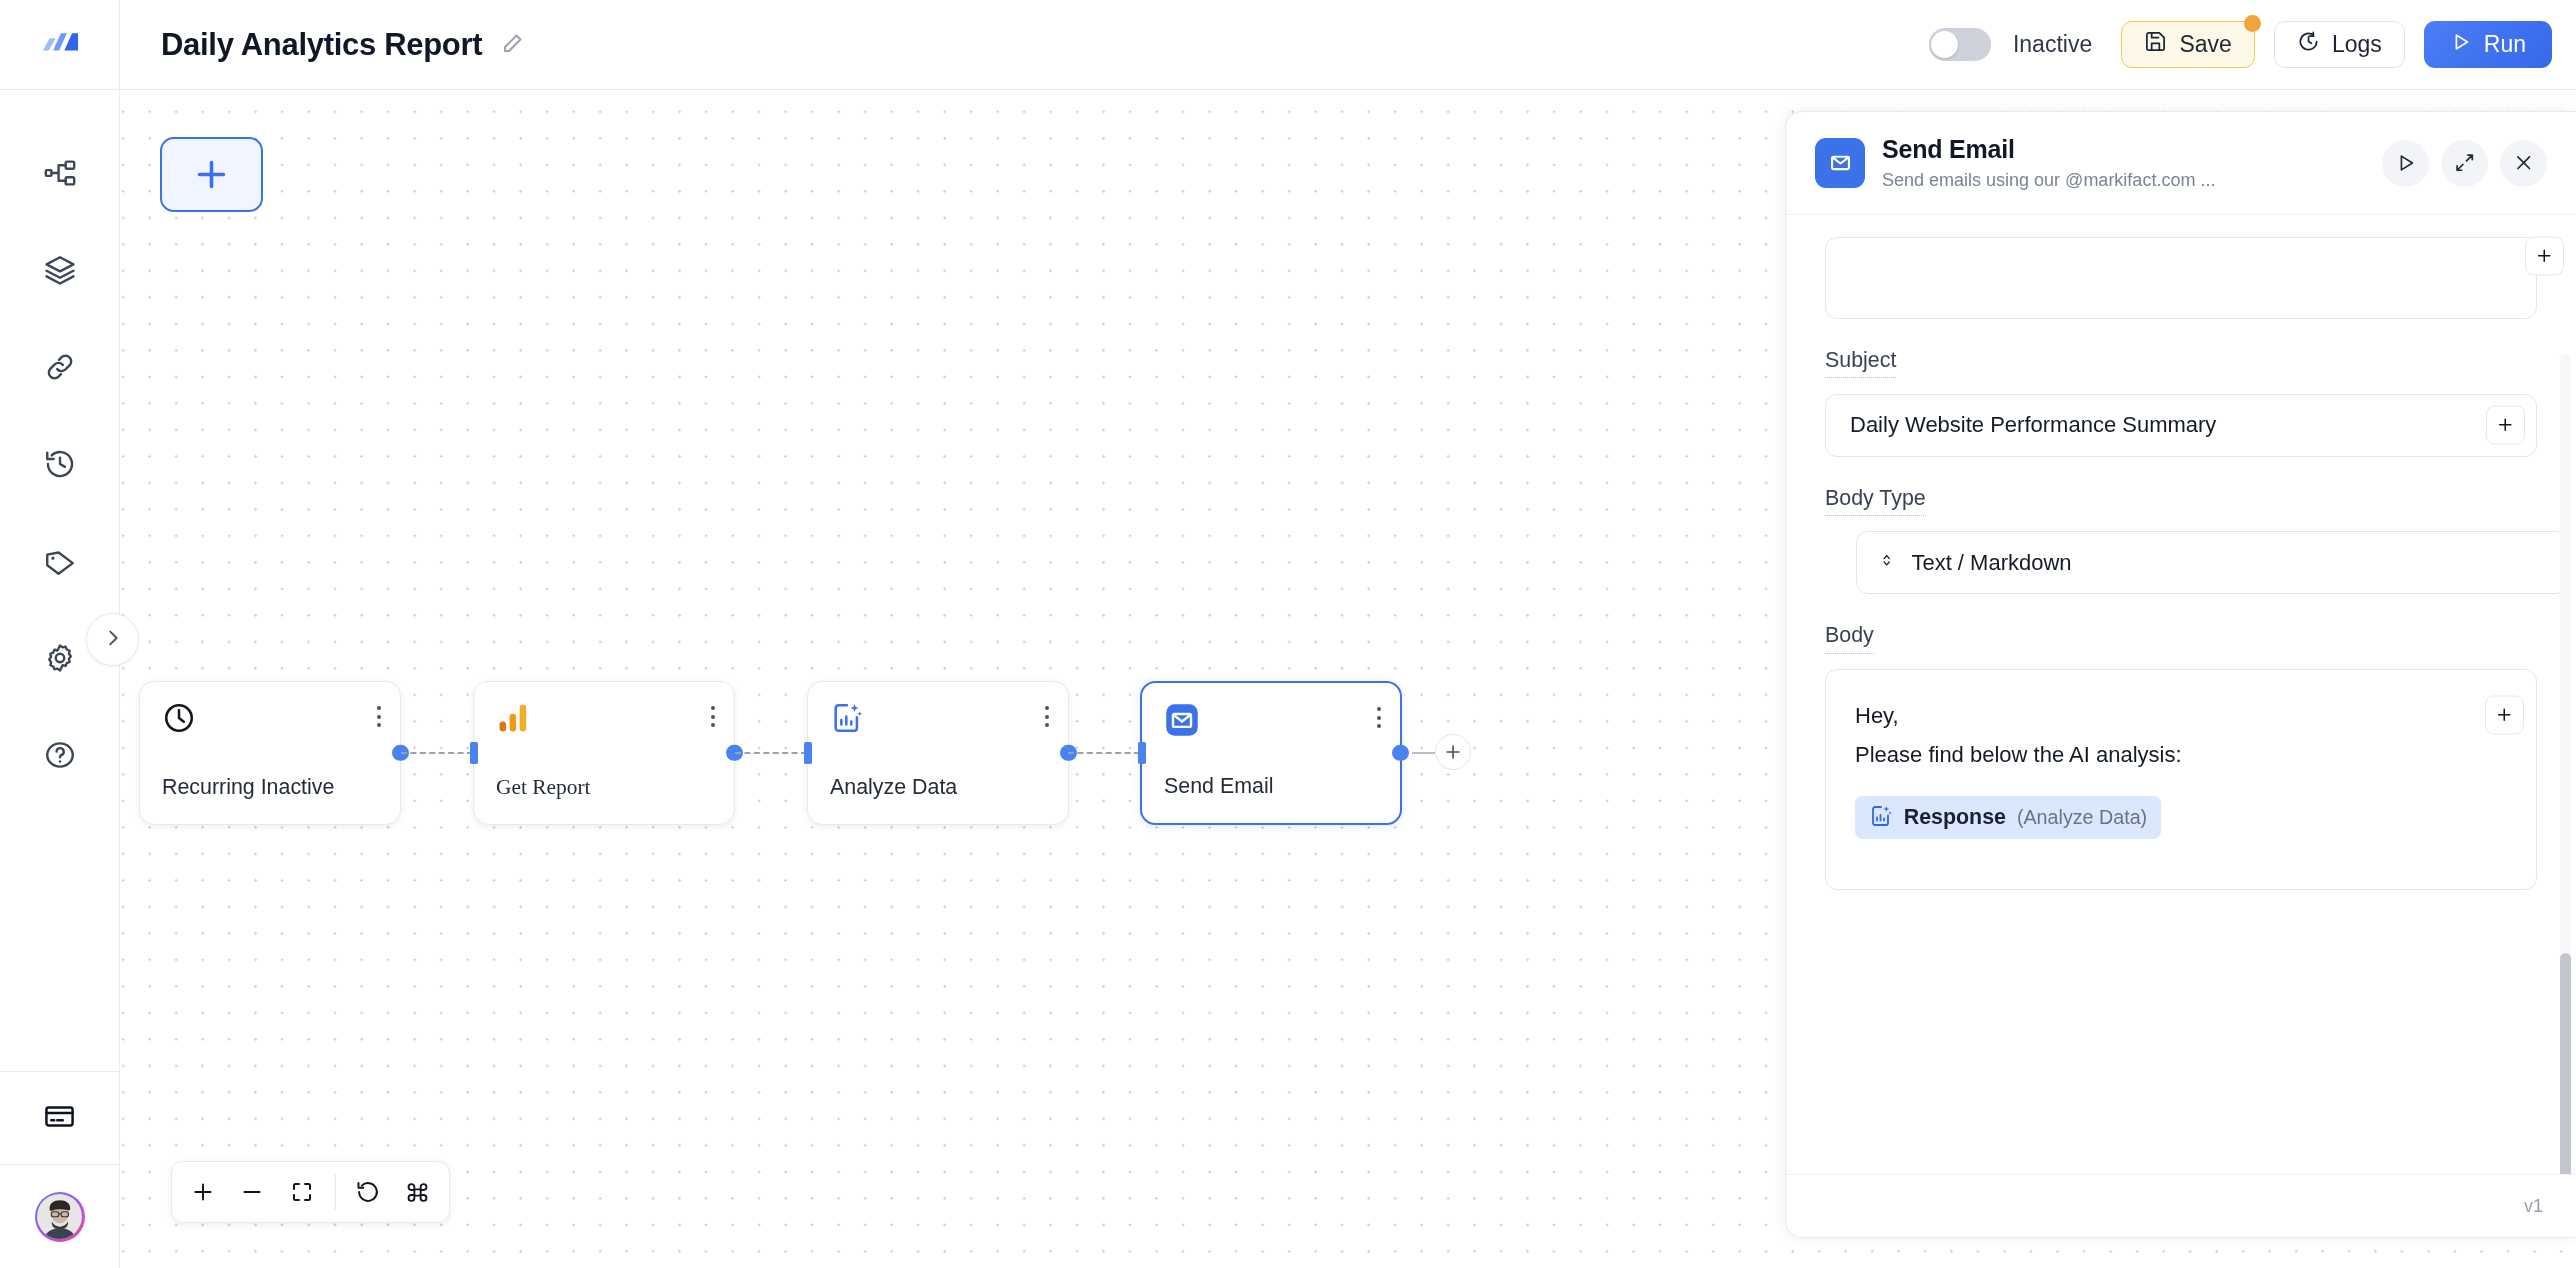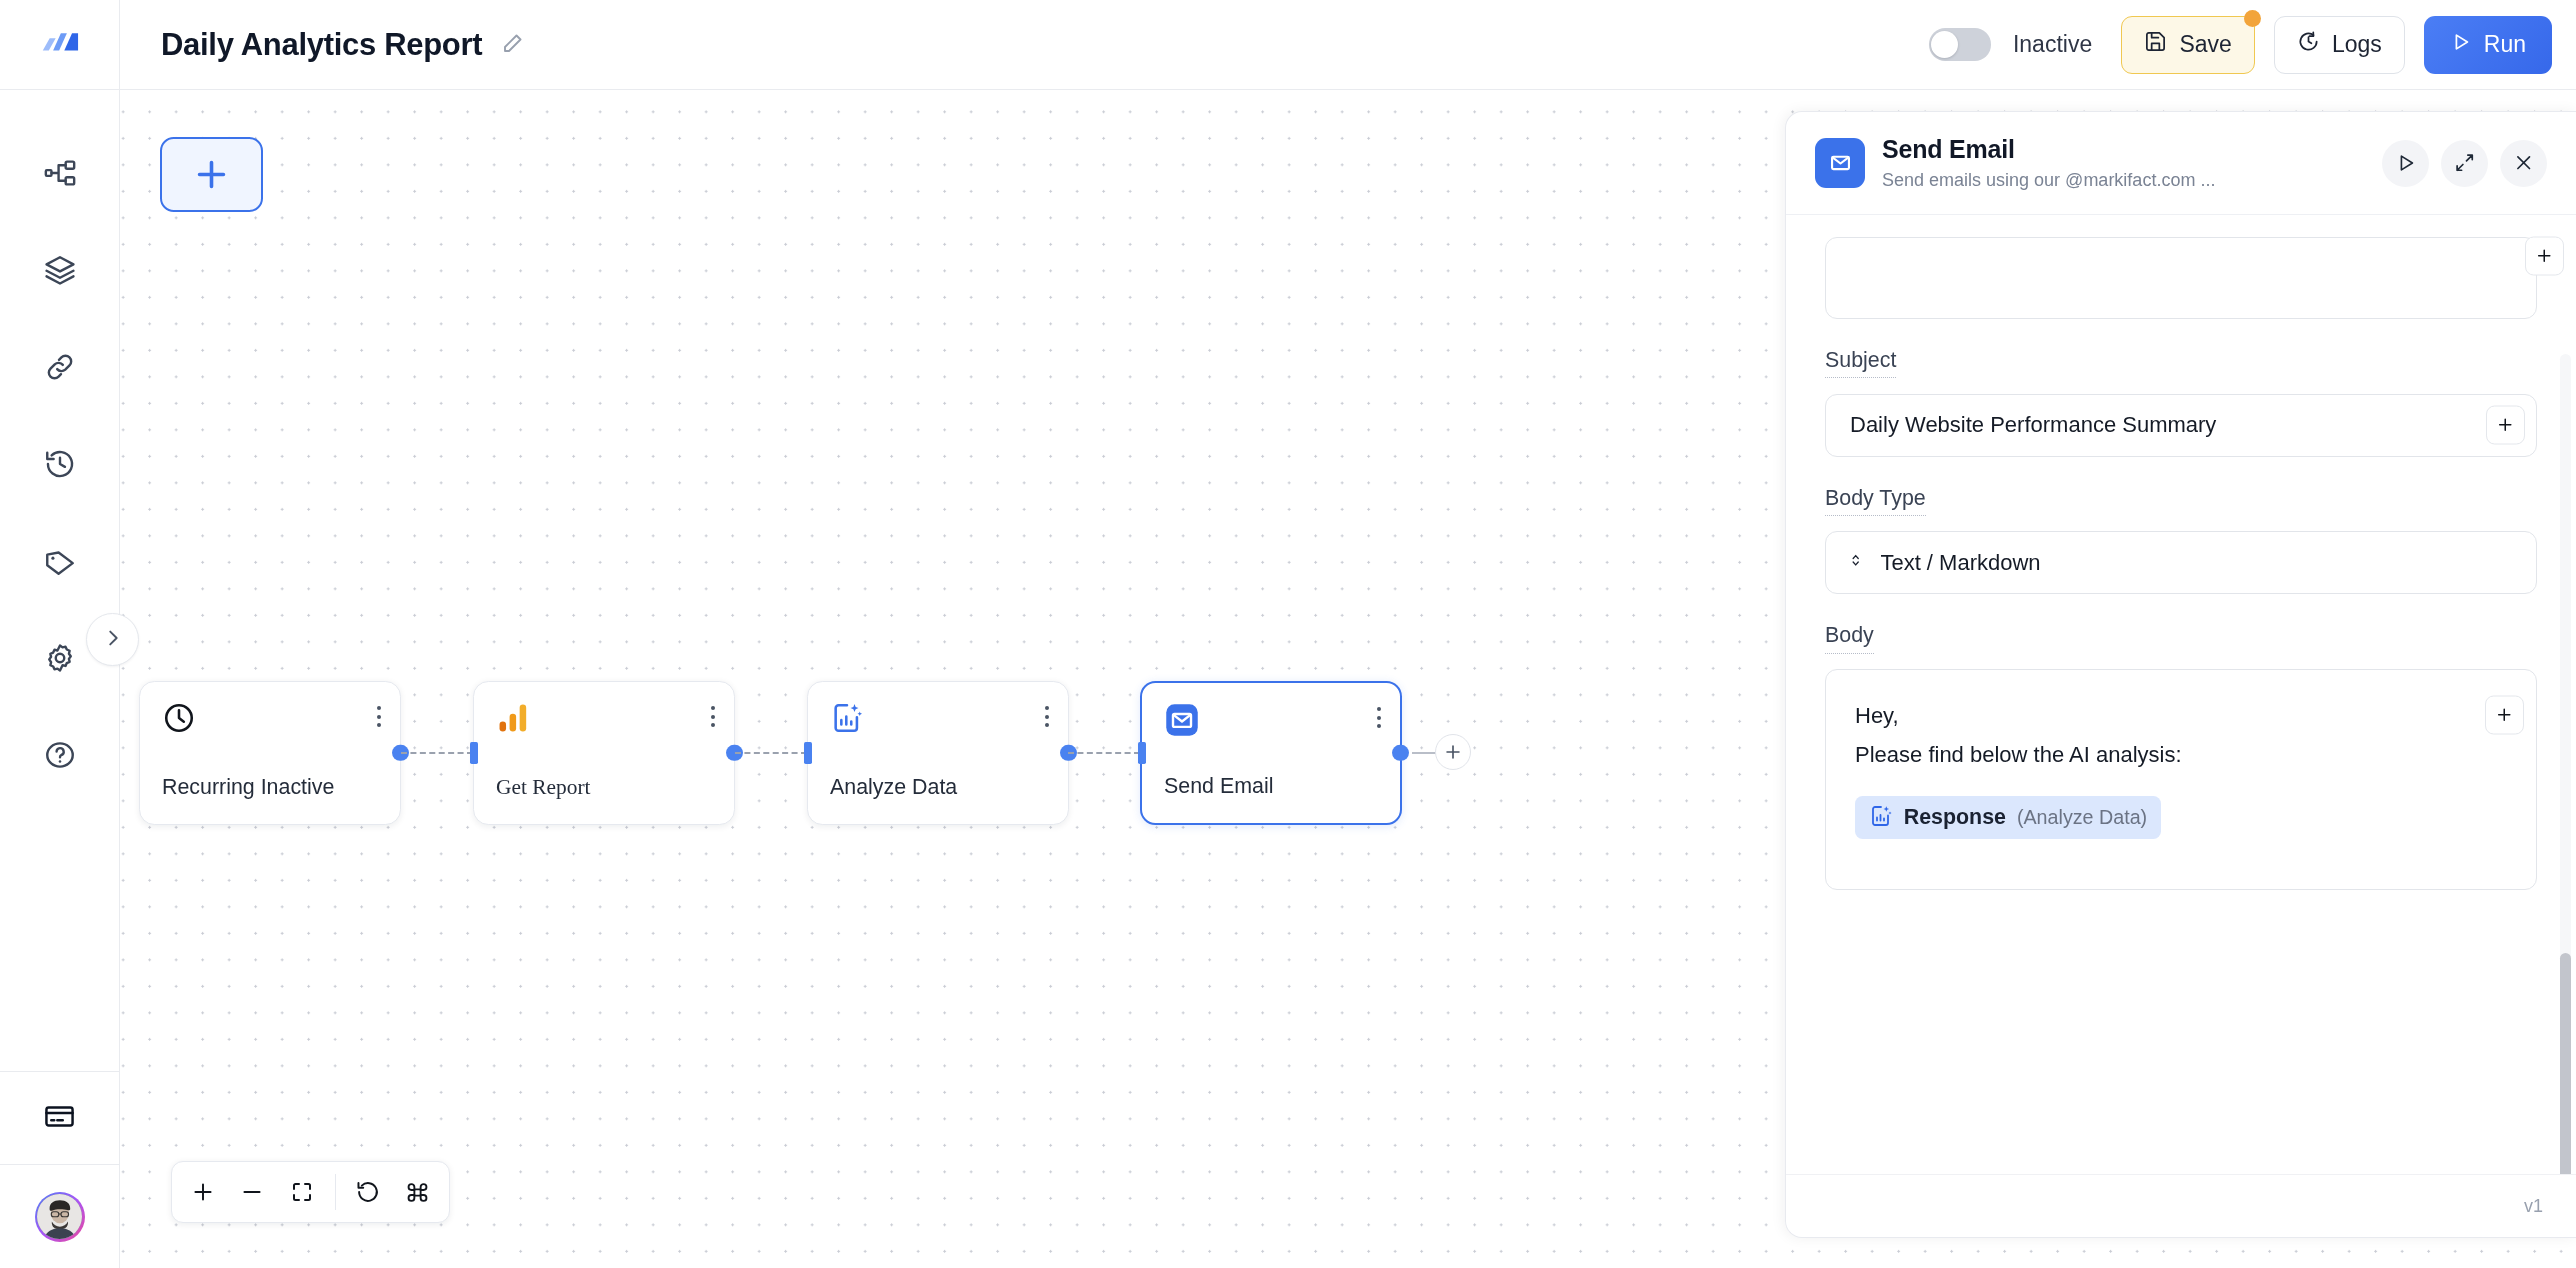--- a/index.html
+++ b/index.html
@@ -41,21 +41,21 @@
     width: 62px; height: 33px; border-radius: 16.3px;
     background: #ced2da; position: relative; cursor: pointer; flex: 0 0 auto;
   }
   .toggle .knob {
     position: absolute; top: 2.6px; left: 2.6px;
     width: 27px; height: 27px; border-radius: 50%;
     background: #ffffff; box-shadow: 0 0.9px 2.6px rgba(16,24,40,.18);
   }
   .toggle-label { font-size: 23px; color: #2f3646; margin-left: 3.4px; margin-right: 10.3px; white-space: nowrap; }
   .btn {
-    height: 58px; border-radius: 11px; display: flex; align-items: center;
+    height: 47px; border-radius: 11px; display: flex; align-items: center;
     gap: 12px; padding: 0 22px; font-size: 23px; cursor: pointer;
     white-space: nowrap; position: relative;
   }
   .btn-save {
     background: #fdf8e7; border: 1.4px solid #f0c851; color: #1d2433; font-weight: 500;
   }
   .btn-save .badge {
     position: absolute; top: -6.8px; right: -6.8px;
     width: 17px; height: 17px; border-radius: 50%; background: #f2a43a;
   }
@@ -219,21 +219,21 @@
   .input-box.tall { min-height: 82px; }
   .plus-chip {
     position: absolute; right: 12px; top: 50%; transform: translateY(-50%);
     width: 39px; height: 39px; border-radius: 8.6px;
     border: 1.2px solid #e4e7ec; background: #ffffff;
     display: flex; align-items: center; justify-content: center; cursor: pointer;
   }
   .select-box {
     width: 100%; height: 63px; border: 1.3px solid #e2e5ea; border-radius: 12px;
     background: #ffffff; display: flex; align-items: center; gap: 17px;
-    padding: 7px 22px; font-size: 22px; color: #151b26; cursor: pointer;
+    padding: 7px 22px; font-size: 22px; color: #151b26; cursor: pointer; margin-left: 31px;
   }
   .body-box {
     position: relative; width: 100%; min-height: 221px;
     border: 1.3px solid #e2e5ea; border-radius: 12px; background: #ffffff;
     padding: 26px 68px 26px 29px; cursor: text;
   }
   .body-line { font-size: 22px; color: #151b26; line-height: 1.78; }
   .token {
     display: inline-flex; align-items: center; gap: 11px;
     background: #dbe7fd; border-radius: 7.7px; padding: 7.7px 13.7px;

